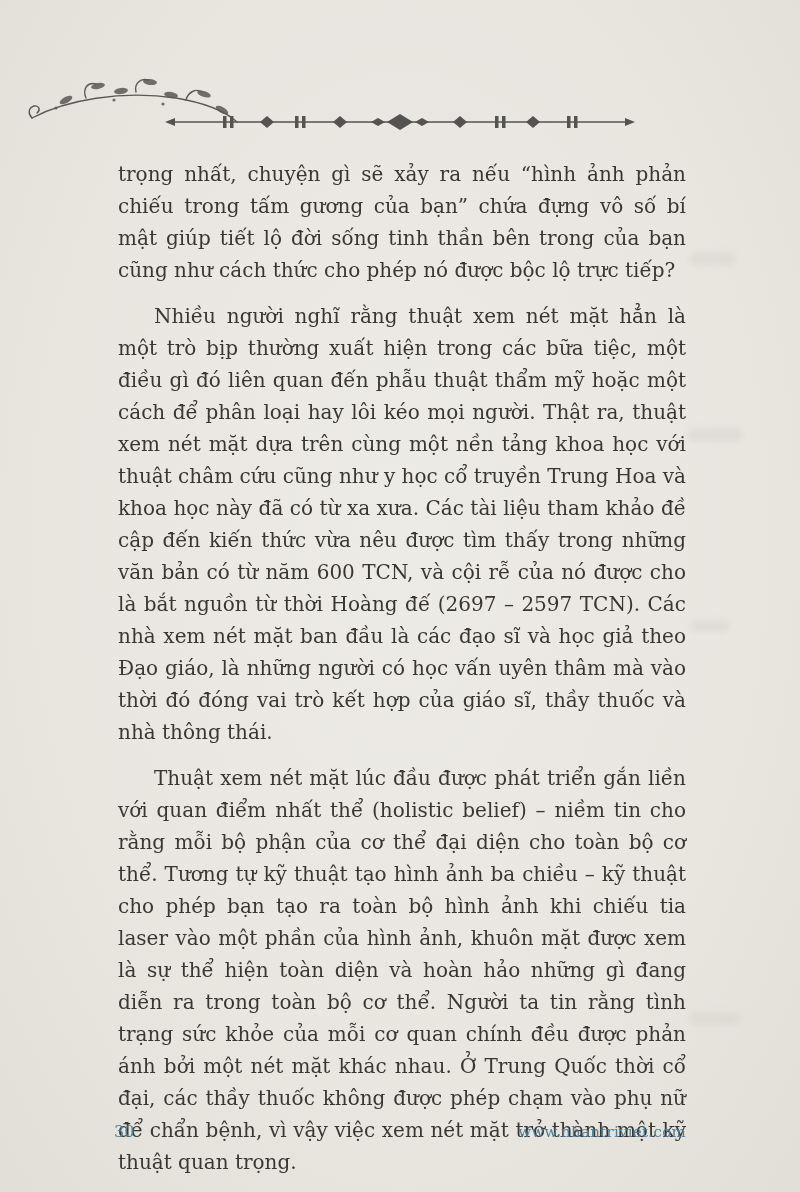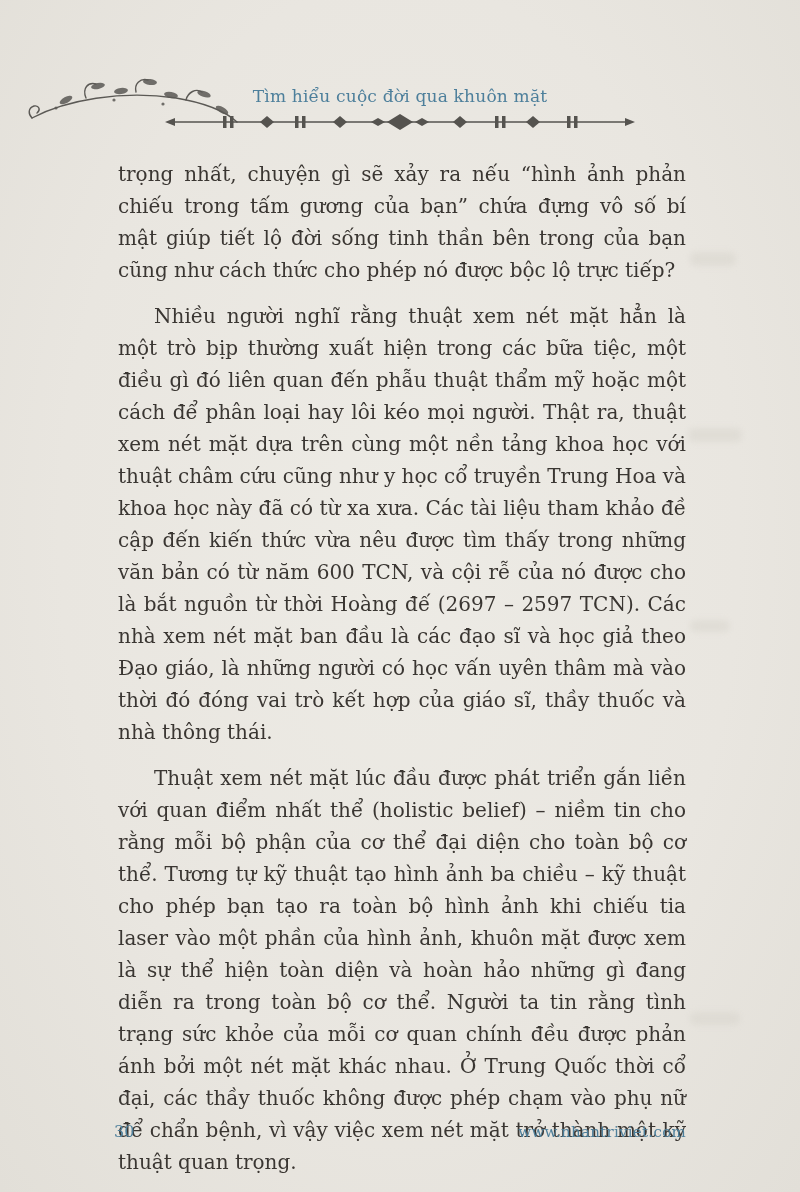--- a/index.html
+++ b/index.html
@@ -100,21 +100,20 @@
       <ellipse cx="124" cy="8" rx="7" ry="3" transform="rotate(6 124 8)"></ellipse>
       <ellipse cx="145" cy="21" rx="7" ry="3" transform="rotate(10 145 21)"></ellipse>
       <ellipse cx="178" cy="20" rx="7" ry="3" transform="rotate(18 178 20)"></ellipse>
       <ellipse cx="196" cy="36" rx="7" ry="3" transform="rotate(30 196 36)"></ellipse>
       <circle cx="30" cy="34" r="1.6"></circle>
       <circle cx="88" cy="26" r="1.6"></circle>
       <circle cx="137" cy="30" r="1.6"></circle>
     </g>
   </svg>
 
-  <div class="running-head">Tìm hiểu cuộc đời qua khuôn mặt</div>
 
   <svg class="divider" width="470" height="20" viewBox="0 0 470 20">
     <g stroke="#55534f" fill="#55534f">
       <line x1="4" y1="10" x2="466" y2="10" stroke-width="1.4"></line>
 
       <path d="M0 10 L10 6 L10 14 Z" stroke="none"></path>
       <path d="M470 10 L460 6 L460 14 Z" stroke="none"></path>
 
       <rect x="58" y="4" width="3.5" height="12" stroke="none"></rect>
       <rect x="65" y="4" width="3.5" height="12" stroke="none"></rect>

